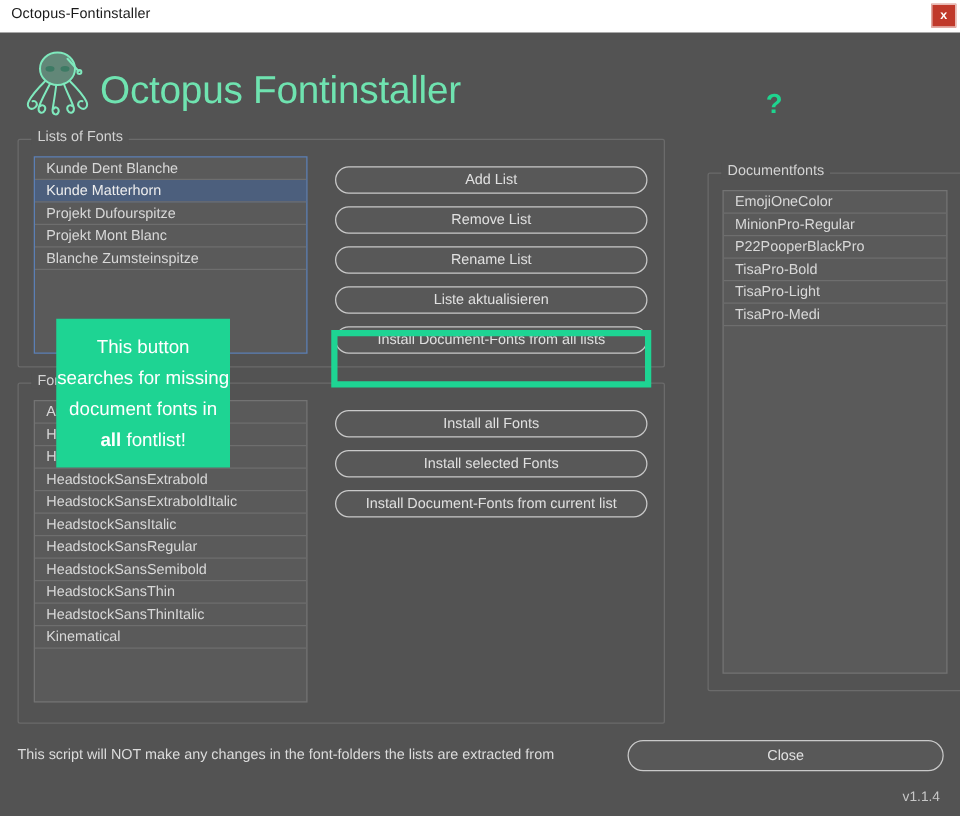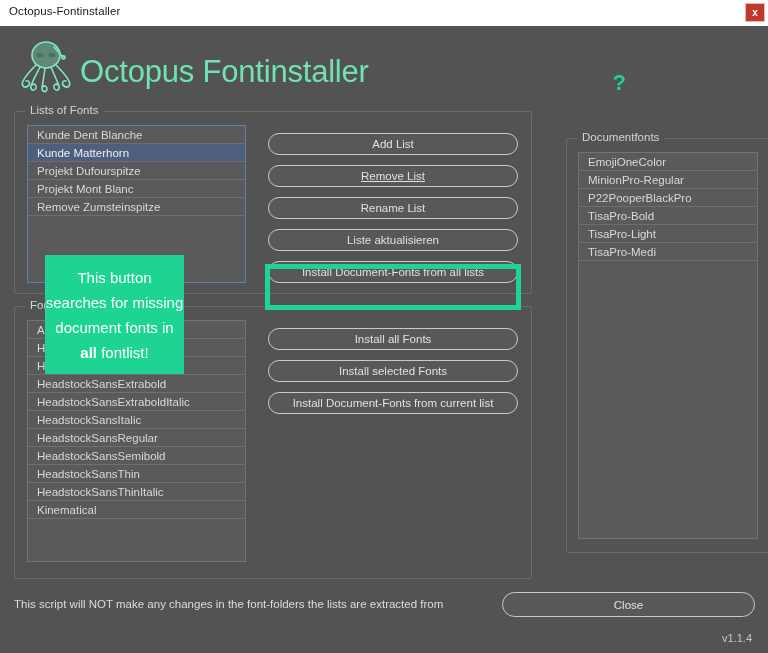--- a/index.html
+++ b/index.html
@@ -153,21 +153,21 @@
     font-size: 11.5px;
     display: flex;
     align-items: center;
     justify-content: center;
     cursor: pointer;
     white-space: nowrap;
     font-family: "Liberation Sans", sans-serif;
   }
 
   #btn-add-list    { left: 253px; top: 21px;  width: 250px; }
-  #btn-remove-list { left: 253px; top: 53px;  width: 250px; text-decoration: underline; }
+  #btn-remove-list { left: 253px; top: 53px;  width: 250px; }
   #btn-rename-list { left: 253px; top: 85px;  width: 250px; text-align: right; }
   #btn-update-list { left: 253px; top: 117px; width: 250px; }
   #btn-install-all-lists { left: 253px; top: 149px; width: 250px; }
 
   #btn-install-all-fonts      { left: 253px; top: 21px; width: 250px; }
   #btn-install-selected-fonts { left: 253px; top: 53px; width: 250px; }
   #btn-install-doc-current    { left: 253px; top: 85px; width: 250px; }
 
   
   .highlight-box {
@@ -255,21 +255,21 @@
     </div>
 
     <div class="groupbox" id="grp-lists">
       <div class="group-legend">Lists of Fonts</div>
 
       <div class="listbox blue-border" id="list-lists">
         <div class="list-item">Kunde Dent Blanche</div>
         <div class="list-item selected">Kunde Matterhorn</div>
         <div class="list-item">Projekt Dufourspitze</div>
         <div class="list-item">Projekt Mont Blanc</div>
-        <div class="list-item">Remove Zumsteinspitze</div>
+        <div class="list-item">Blanche Zumsteinspitze</div>
       </div>
 
       <div class="pill-btn" id="btn-add-list">Add List</div>
       <div class="pill-btn" id="btn-remove-list">Remove List</div>
       <div class="pill-btn" id="btn-rename-list">Rename List</div>
       <div class="pill-btn" id="btn-update-list">Liste aktualisieren</div>
       <div class="pill-btn" id="btn-install-all-lists">Install Document-Fonts from all lists</div>
     </div>
 
     <div class="groupbox" id="grp-fonts">

